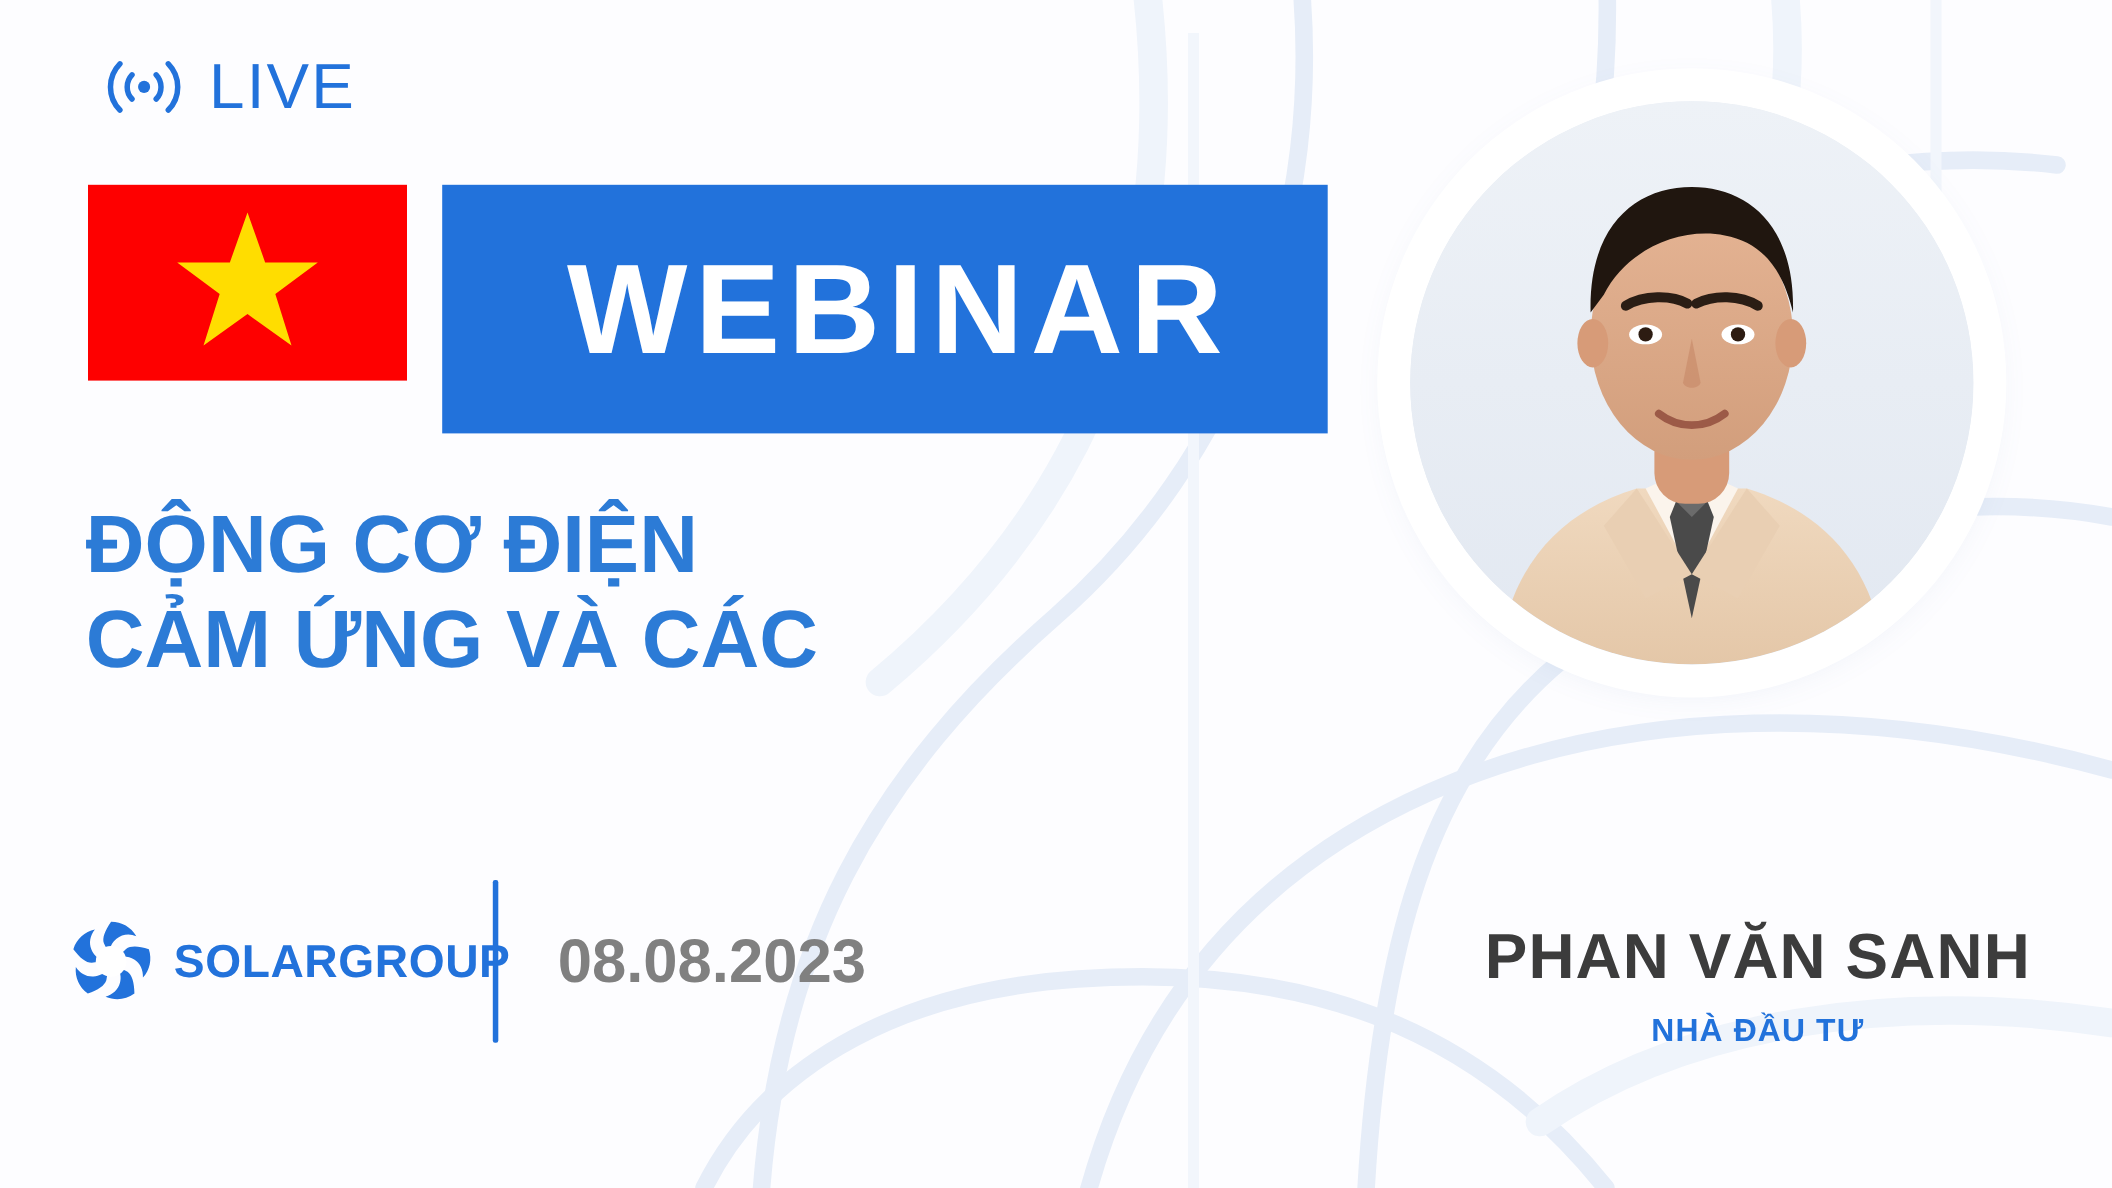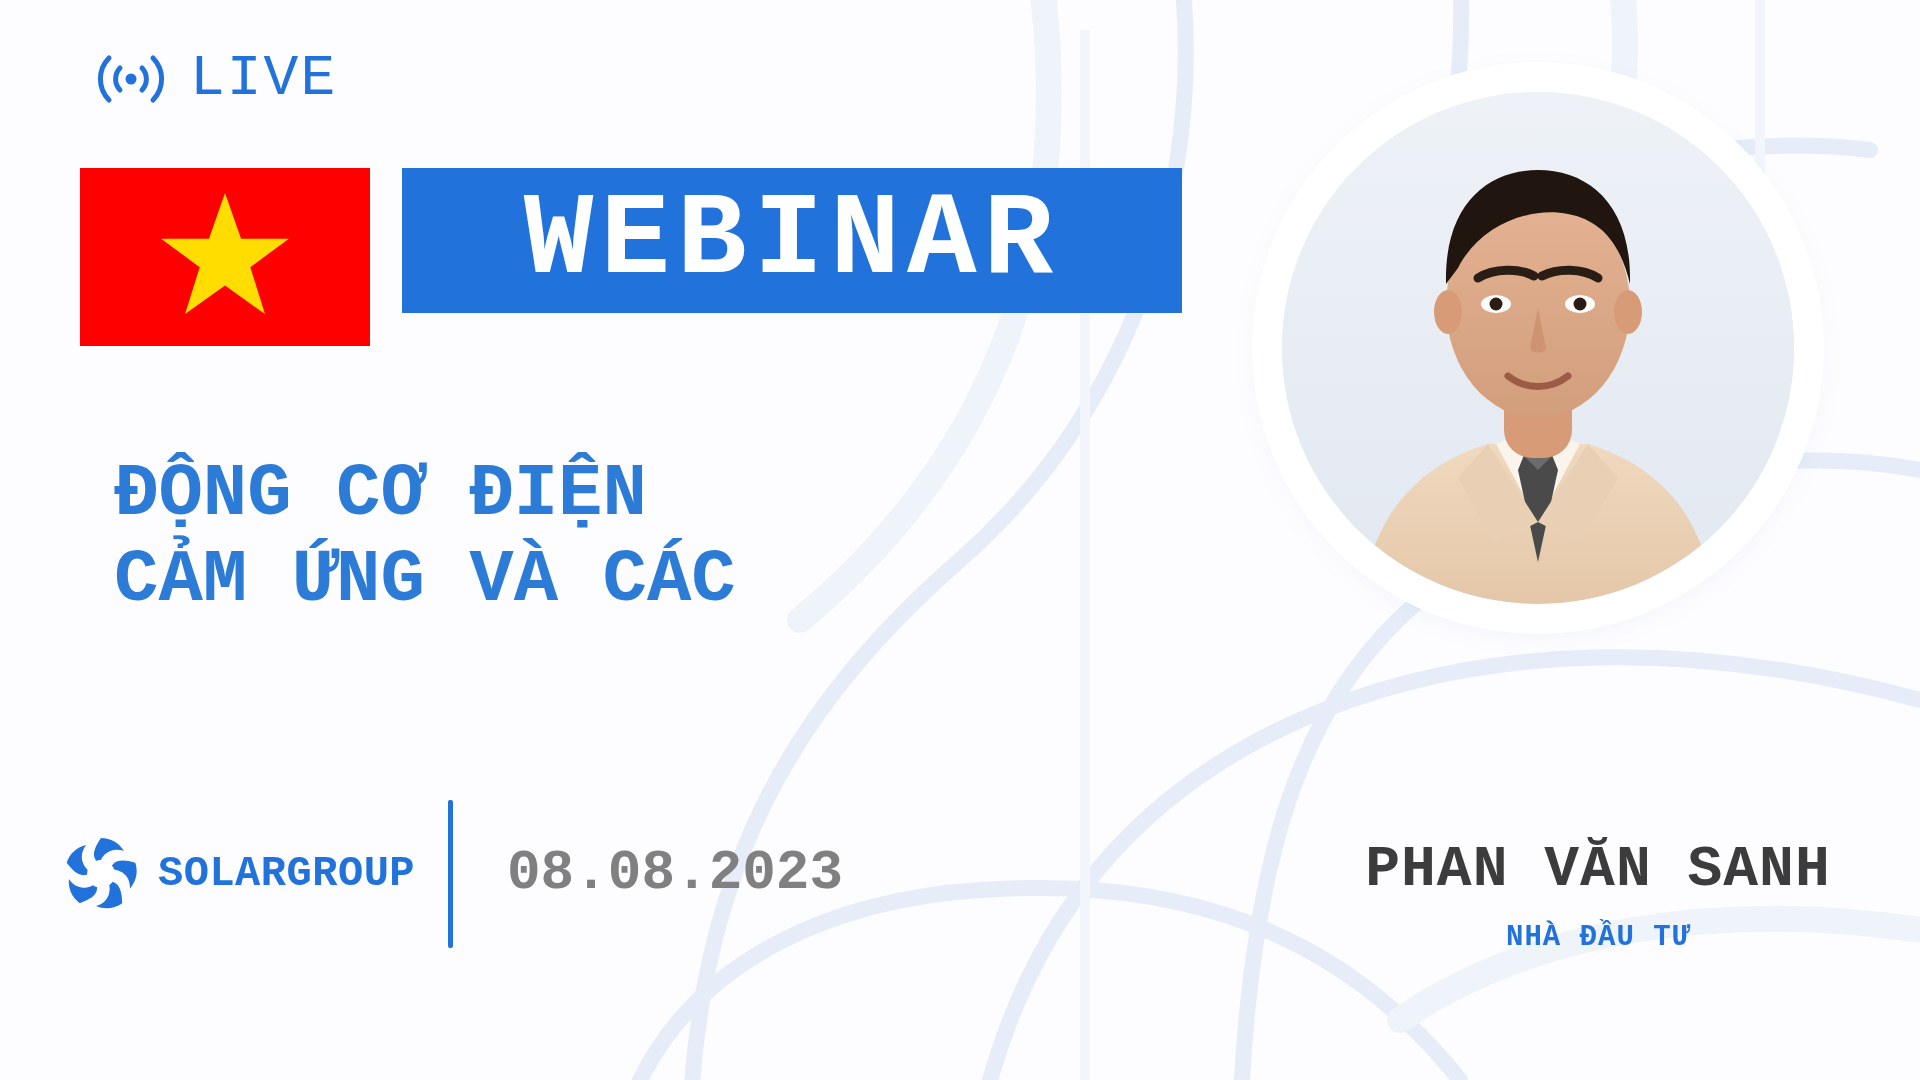--- a/index.html
+++ b/index.html
@@ -6,21 +6,21 @@
     margin: 0;
     padding: 0;
     background: #ffffff;
   }
   #stage {
     position: relative;
     width: 1920px;
     height: 1080px;
     overflow: hidden;
     background: #fdfdff;
-    font-family: Liberation Mono, monospace;
+    font-family: Liberation Sans, sans-serif;
   }
 
   
   .bg-map {
     position: absolute;
     inset: 0;
     width: 1920px;
     height: 1080px;
   }
 
@@ -61,26 +61,27 @@
   .flag-star {
     position: absolute;
     left: 50%;
     top: 50%;
     transform: translate(-50%, -50%);
     width: 136px;
     height: 136px;
   }
   .webinar-box {
     width: 780px;
-    height: 145px;
+    height: 226px;
     background: #2272DB;
     display: flex;
     align-items: center;
     justify-content: center;
     flex: 0 0 auto;
+    padding-left: 25px;
   }
   .webinar-text {
     color: #ffffff;
     font-size: 116px;
     font-weight: bold;
     letter-spacing: 7px;
     line-height: 1;
   }
 
   
@@ -88,21 +89,21 @@
     position: absolute;
     left: 78px;
     top: 452px;
     color: #2C7BD6;
     font-size: 74px;
     font-weight: bold;
     line-height: 1.16;
     letter-spacing: 0px;
     max-width: 820px;
   }
-  .title-line { display: block; white-space: nowrap; margin-left: 36px; }
+  .title-line { display: block; white-space: nowrap; }
 
   
   .bottom-left {
     position: absolute;
     left: 60px;
     top: 800px;
     display: flex;
     align-items: center;
   }
   .logo {

